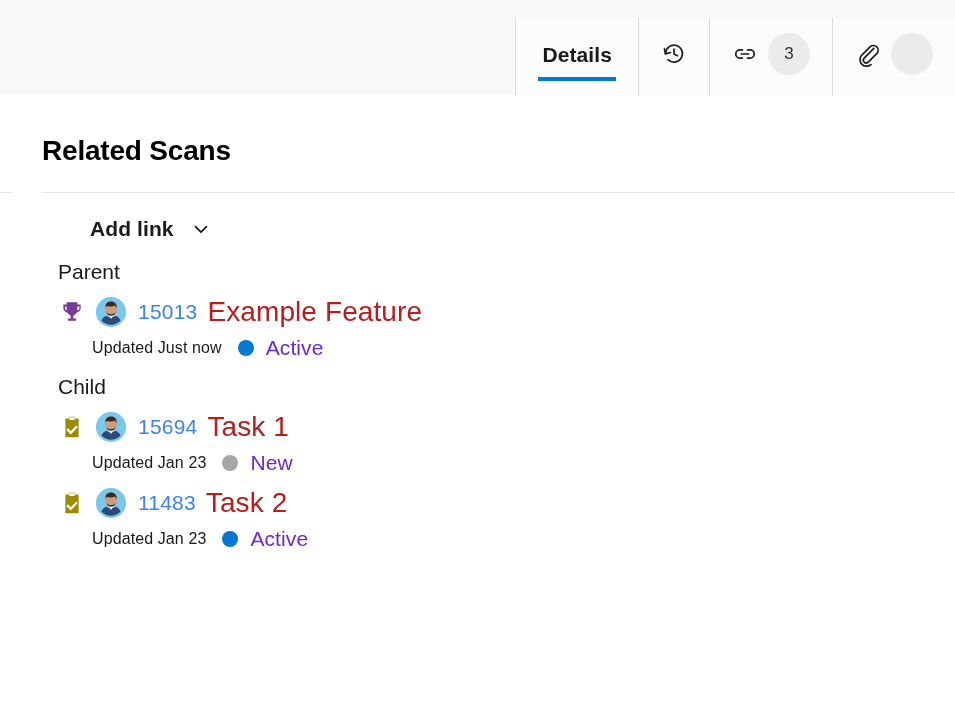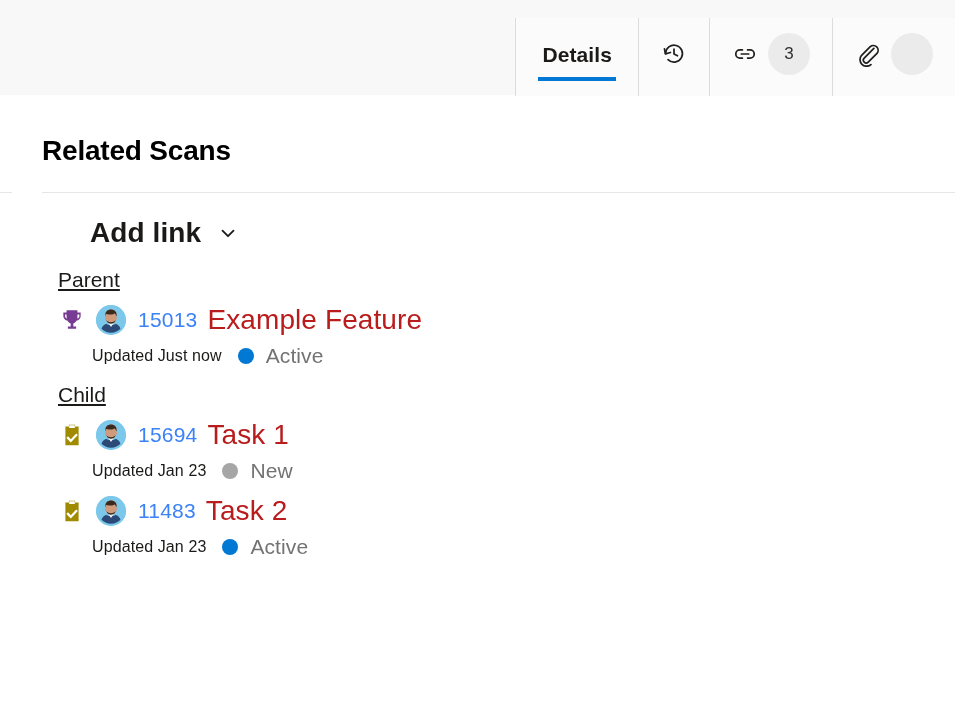--- a/index.html
+++ b/index.html
@@ -135,42 +135,41 @@
     display: inline-flex;
     align-items: center;
     gap: 16px;
     background: transparent;
     border: none;
     padding: 4px 2px;
     cursor: pointer;
     font-family: inherit;
   }
   .add-link-label {
-    font-size: 28px;
+    font-size: 21px;
     font-weight: bold;
     color: #1b1a19;
     letter-spacing: 0.1px;
   }
   .chevron {
     display: inline-flex;
     align-items: center;
     justify-content: center;
     width: 22px;
     height: 22px;
   }
 
   .group {
     margin-top: 14px;
   }
   .group-label {
     font-size: 21px;
     color: #1b1a19;
     padding-left: 58px;
     line-height: 1.2;
-    text-decoration: underline;
   }
   .group.child-group .group-label {
     padding-left: 58px;
   }
 
   .link-item {
     padding: 12px 0 0 0;
   }
   .link-line1 {
     display: flex;
@@ -228,21 +227,21 @@
   .state-dot {
     width: 16px;
     height: 16px;
     border-radius: 50%;
     display: inline-block;
     margin: 0 12px 0 16px;
     flex: 0 0 16px;
   }
   .state-text {
     font-size: 21px;
-    color: #737373;
+    color: #6d28d9;
     letter-spacing: 0.1px;
   }
 </style>
 </head>
 <body>
 
 <div class="header-bar">
   <div class="tab-strip">
 
     <div class="tab text-tab active">

